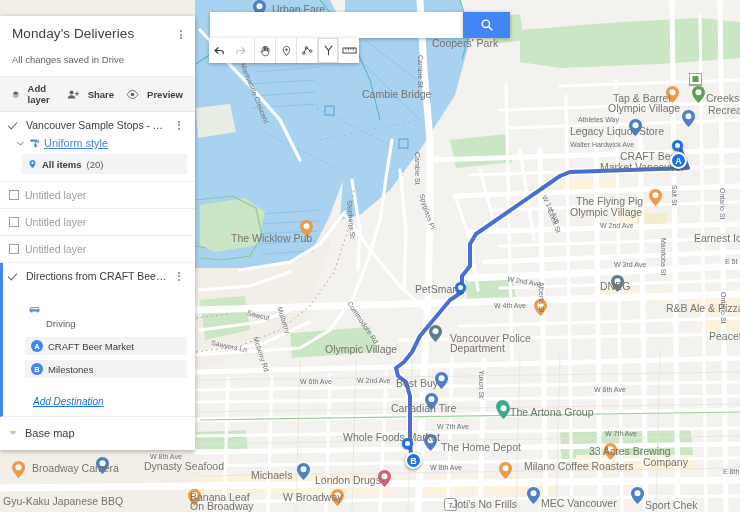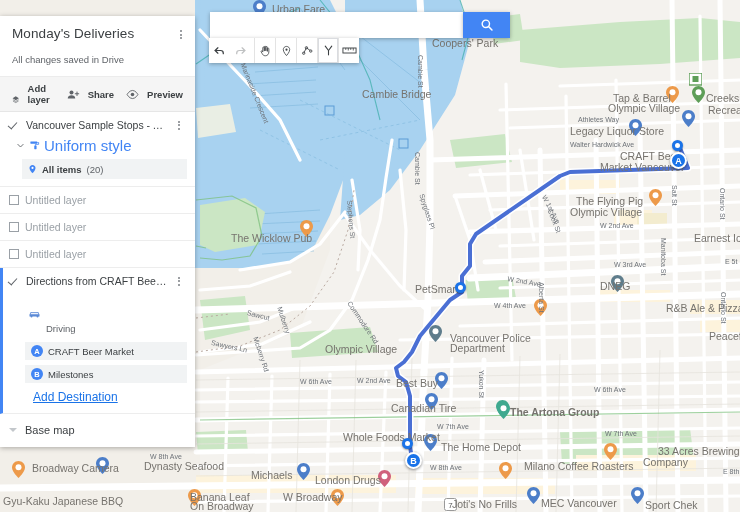--- a/index.html
+++ b/index.html
@@ -88,58 +88,58 @@
     font-weight: 400; letter-spacing: .1px;
   }
   .psub { font-size: 9px; color: #5f6368; padding: 2px 12px 0 12px; }
   .psaved { font-size: 9.5px; color: #5f6368; padding: 13px 12px 11px 12px; }
 
   .pactions {
     display: flex; align-items: center; gap: 12px;
     background: #f5f5f5; padding: 6px 12px; border-top: 1px solid #ececec;
     border-bottom: 1px solid #e6e6e6;
   }
-  .pact { display: flex; align-items: flex-end; gap: 8px; cursor: pointer; }
+  .pact { display: flex; align-items: center; gap: 8px; cursor: pointer; }
   .pact span.t { font-size: 9.5px; color: #3c4043; font-weight: bold; }
 
   .layer { border-bottom: 1px solid #ededed; position: relative; padding: 7px 0 7px 0; }
   .layer.active { border-left: 3px solid #4285f4; }
   .lrow { display: flex; align-items: center; padding: 0 10px 0 9px; gap: 6px; }
   .lname { font-size: 10.5px; color: #3c4043; flex: 1; overflow: hidden;
            text-overflow: ellipsis; white-space: nowrap; }
   .lname.untitled { color: #9aa0a6; }
   .kebab { width: 12px; display: flex; flex-direction: column; align-items: center;
            gap: 1.5px; cursor: pointer; flex: 0 0 auto; }
   .kebab i { width: 2px; height: 2px; background: #7b7f84; border-radius: 50%; display: block; }
   .chk { width: 10px; height: 10px; border: 1px solid #9aa0a6; flex: 0 0 auto; }
   .chkon { width: 11px; height: 11px; flex: 0 0 auto; position: relative; }
   .chkon:after {
     content: ""; position: absolute; left: 1px; top: 0px;
     width: 4px; height: 8px; border: solid #5f6368;
     border-width: 0 1.4px 1.4px 0; transform: rotate(42deg);
   }
   .substyle { display: flex; align-items: center; gap: 4px; padding: 6px 10px 0 16px; cursor: pointer; }
-  .substyle .t { font-size: 15px; color: #4285f4; }
+  .substyle .t { font-size: 11px; color: #4285f4; text-decoration: underline; }
   .allitems { display: flex; align-items: center; gap: 5px;
               margin: 5px 8px 0 22px; padding: 4px 6px; background: #f1f3f4; }
   .allitems .t { font-size: 9.5px; color: #3c4043; font-weight: bold; }
   .allitems .c { font-size: 9.5px; color: #5f6368; }
 
   .drow { display: flex; align-items: center; gap: 5px;
           margin: 5px 8px 0 22px; padding: 3px 6px; }
   .drow.hl { background: #f1f3f4; }
   .drow .t { font-size: 9.5px; color: #3c4043; }
   .drow.mode .t { color: #5f6368; margin-top: 28px; }
   .abadge {
     width: 12px; height: 12px; border-radius: 50%; background: #4285f4;
     color: #fff; font-size: 7.5px; font-weight: bold;
     display: flex; align-items: center; justify-content: center; flex: 0 0 auto;
   }
-  .adddest { font-size: 12px; color: #1a73e8; text-decoration: underline;
-             margin: 7px 0 2px 30px; display: inline-block; cursor: pointer; }
+  .adddest { font-size: 10px; color: #1a73e8; text-decoration: underline;
+             margin: 18px 0 2px 30px; display: inline-block; cursor: pointer; font-style: italic; }
   .basemap { display: flex; align-items: center; gap: 8px; padding: 10px 12px 11px 9px; }
   .basemap .t { font-size: 11px; color: #3c4043; }
   .caret { width: 0; height: 0; border-left: 4px solid transparent;
            border-right: 4px solid transparent; border-top: 4px solid #8b9096; }
   .caret.lt { border-top-color: #c3c7cb; }
 </style>
 </head>
 <body>
 
 <div id="app">
@@ -487,24 +487,24 @@
         <div class="mlabel poi" style="left: 231px; top: 233px;">The Wicklow Pub</div>
         <div class="mlabel poi" style="left: 415px; top: 284px;">PetSmart</div>
         <div class="mlabel poi" style="left: 600px; top: 281px;">DNEG</div>
         <div class="mlabel poi" style="left: 666px; top: 303px;">R&amp;B Ale &amp; Pizza Ho</div>
         <div class="mlabel poi" style="left: 325px; top: 344px;">Olympic Village</div>
         <div class="mlabel poi" style="left: 450px; top: 333px;">Vancouver Police</div>
         <div class="mlabel poi" style="left: 450px; top: 343px;">Department</div>
         <div class="mlabel poi" style="left: 709px; top: 331px;">Peacefu</div>
         <div class="mlabel poi" style="left: 396px; top: 378px;">Best Buy</div>
         <div class="mlabel poi" style="left: 391px; top: 403px; text-align: right;">Canadian Tire</div>
-        <div class="mlabel poi" style="left: 510px; top: 407px; font-weight: bold;">The Artona Group</div>
+        <div class="mlabel poi" style="left: 510px; top: 407px;">The Artona Group</div>
         <div class="mlabel poi" style="left: 343px; top: 432px;">Whole Foods Market</div>
         <div class="mlabel poi" style="left: 441px; top: 442px;">The Home Depot</div>
-        <div class="mlabel poi" style="left: 658px; top: 446px;">33 Acres Brewing</div>
+        <div class="mlabel poi" style="left: 589px; top: 446px;">33 Acres Brewing</div>
         <div class="mlabel poi" style="left: 643px; top: 457px;">Company</div>
         <div class="mlabel poi" style="left: 524px; top: 461px;">Milano Coffee Roasters</div>
         <div class="mlabel poi" style="left: 32px; top: 463px;">Broadway Camera</div>
         <div class="mlabel poi" style="left: 144px; top: 461px;">Dynasty Seafood</div>
         <div class="mlabel poi" style="left: 251px; top: 470px;">Michaels</div>
         <div class="mlabel poi" style="left: 315px; top: 475px; text-align: center;">London Drugs</div>
         <div class="mlabel poi" style="left: 3px; top: 496px;">Gyu-Kaku Japanese BBQ</div>
         <div class="mlabel poi" style="left: 190px; top: 492px;">Banana Leaf</div>
         <div class="mlabel poi" style="left: 190px; top: 501px;">On Broadway</div>
         <div class="mlabel poi" style="left: 283px; top: 492px;">W Broadway</div>

